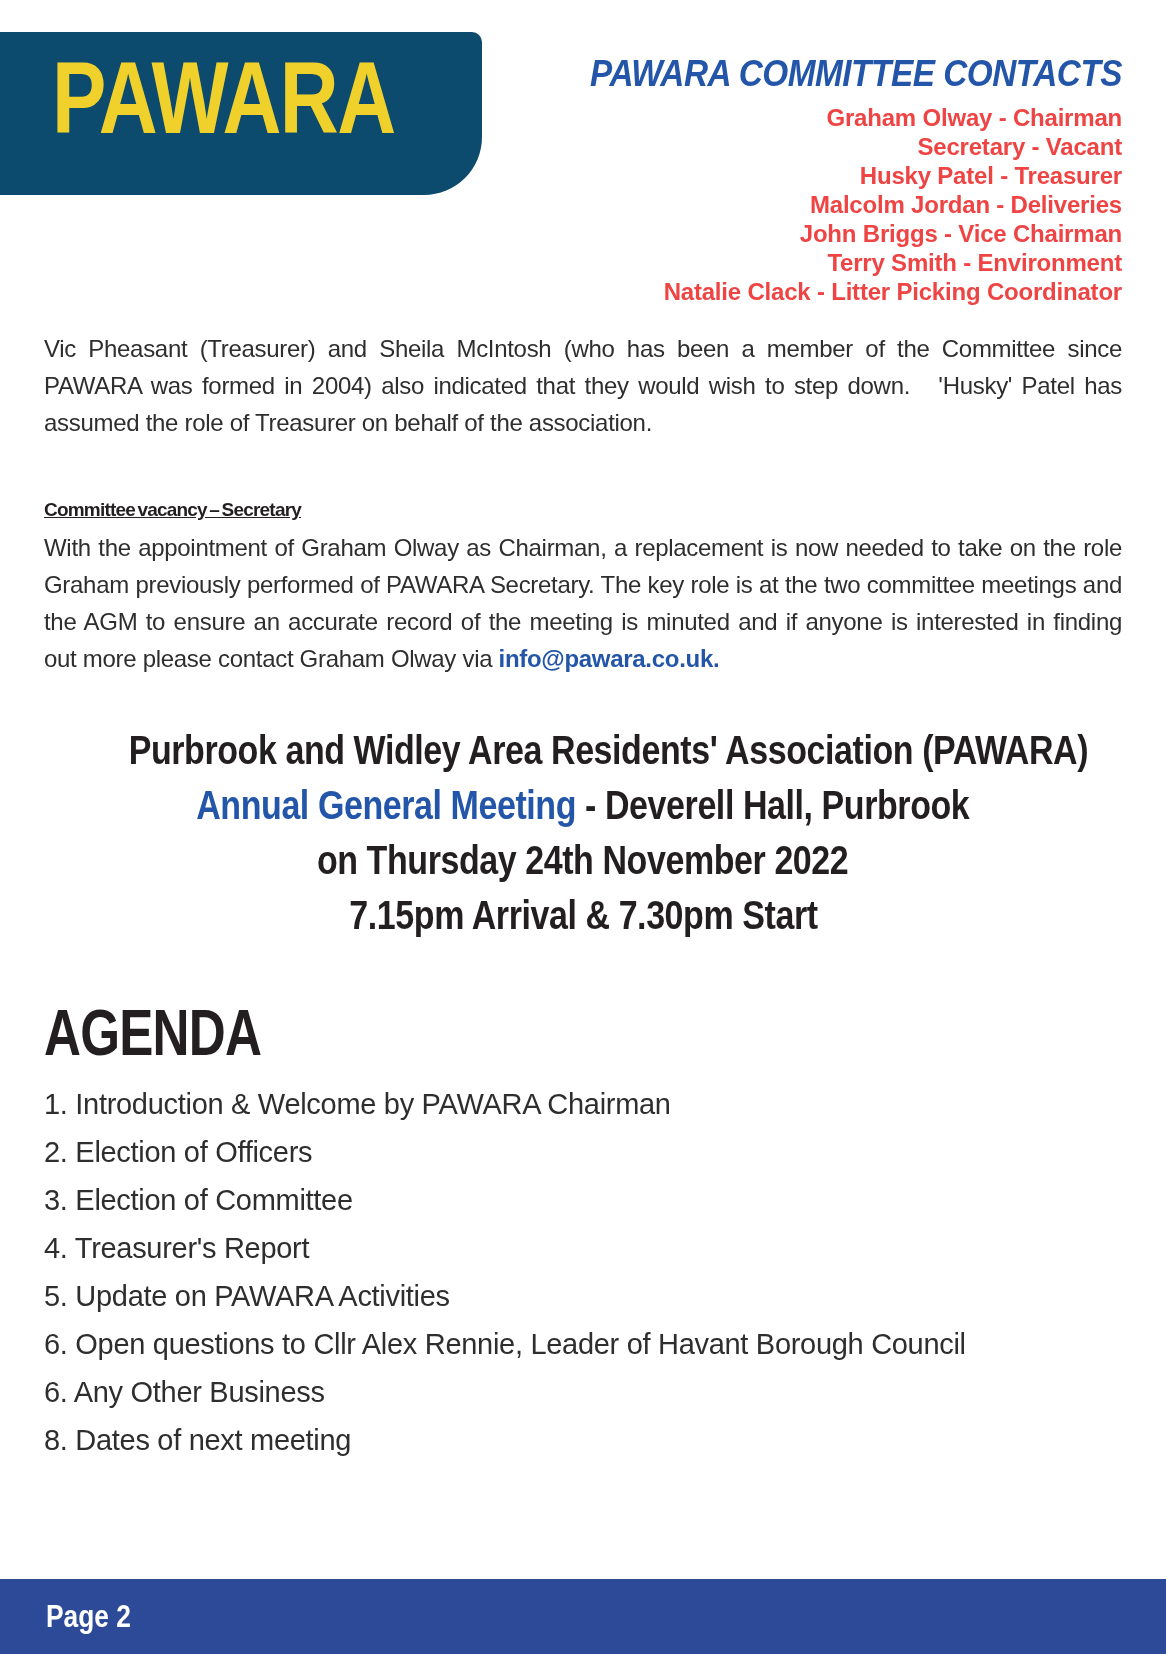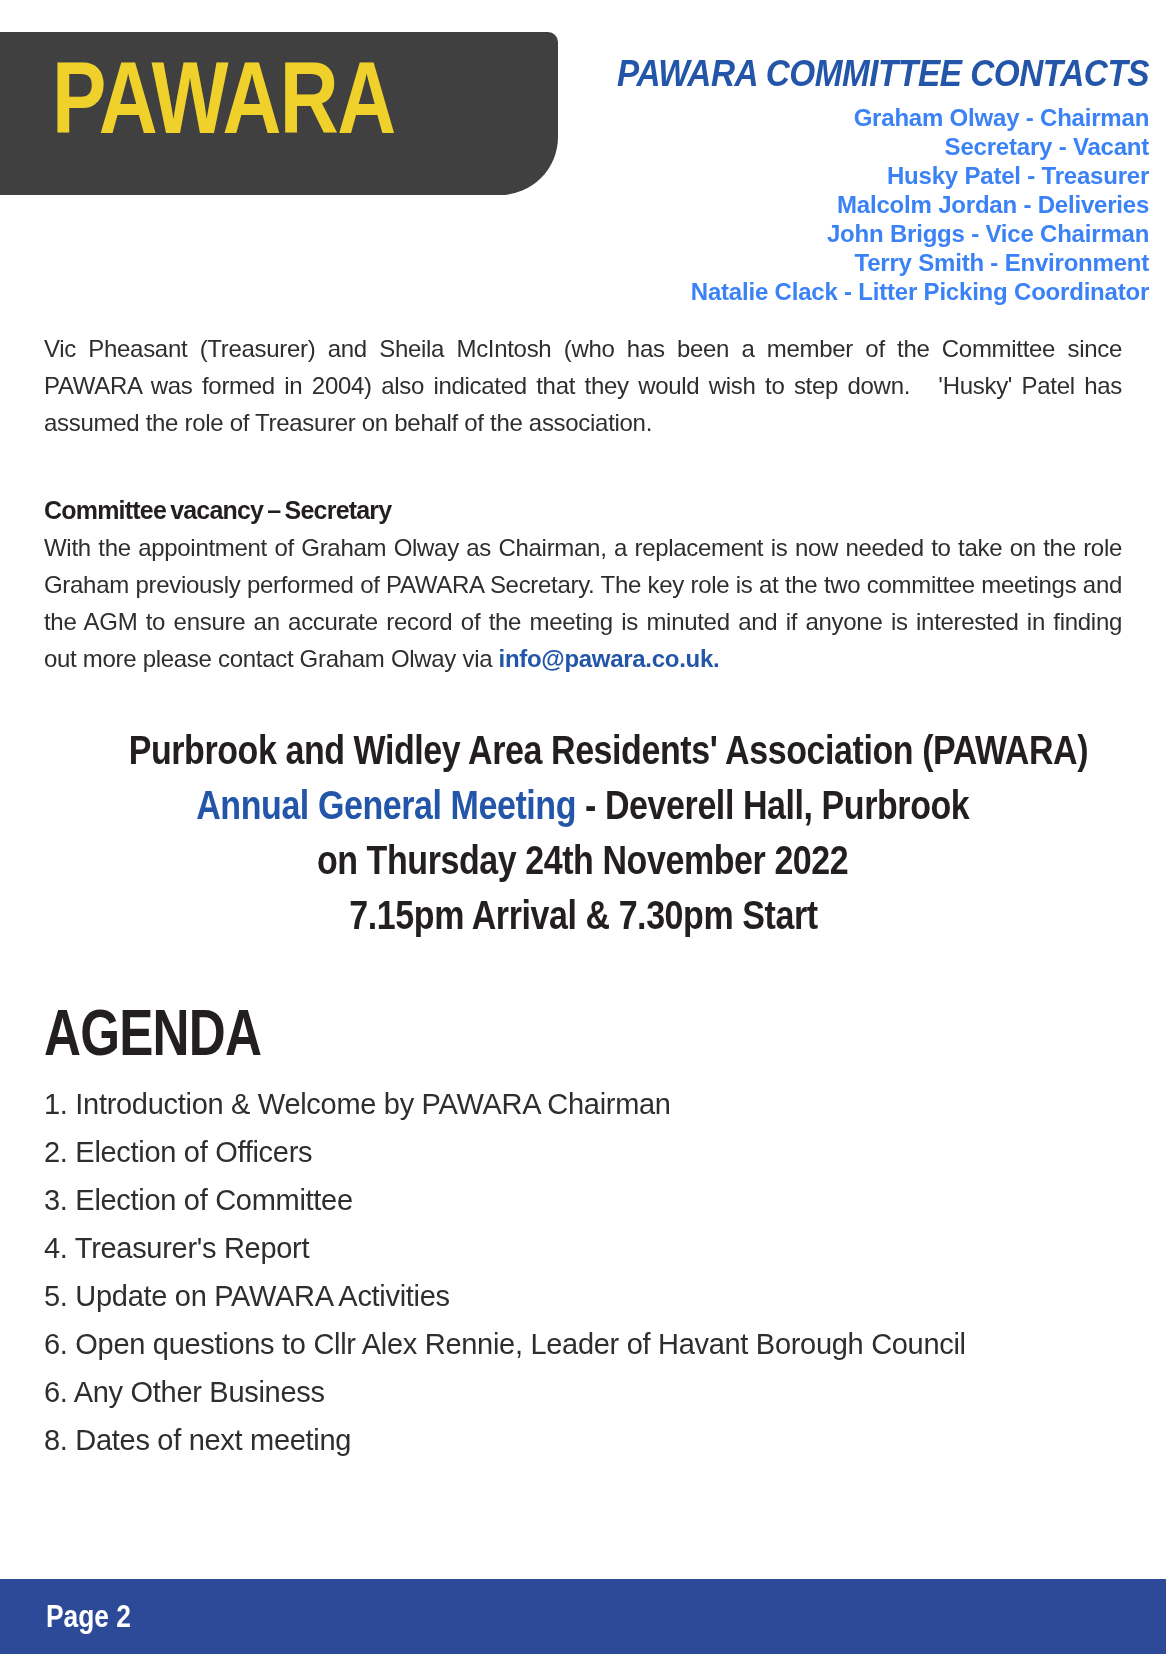--- a/index.html
+++ b/index.html
@@ -16,23 +16,23 @@
     color: #2b2b2b;
   }
 
   
   .header {
     display: flex;
     align-items: flex-start;
     margin-top: 32px;
   }
   .logo-box {
-    width: 558px;
+    width: 482px;
     height: 163px;
-    background: #404040;
+    background: #0c4a6e;
     border-radius: 0 10px 58px 0;
     padding: 18px 0 0 52px;
     flex: 0 0 auto;
   }
   .logo-title {
     display: inline-block;
     font-size: 102px;
     line-height: 96px;
     font-weight: bold;
     color: #f0d12c;
@@ -66,42 +66,43 @@
     color: #2355a8;
     letter-spacing: -0.5px;
     transform: scaleX(0.9);
     transform-origin: 100% 50%;
     white-space: nowrap;
   }
   .contacts-member {
     font-size: 24px;
     line-height: 29px;
     font-weight: bold;
-    color: #3b82f6;
+    color: #ef4444;
     letter-spacing: -0.2px;
   }
 
   
   .content { padding: 0 44px; }
   .para {
     font-size: 24px;
     line-height: 37px;
     letter-spacing: -0.3px;
     text-align: justify;
     color: #2e2e2e;
   }
   .para-1 { margin-top: 24px; }
   .vacancy-heading {
     margin-top: 50px;
-    font-size: 25px;
+    font-size: 19px;
     line-height: 38px;
     font-weight: bold;
     color: #231f20;
     letter-spacing: -0.8px;
     word-spacing: -2px;
+    text-decoration: underline;
   }
   .email-link {
     color: #2355a8;
     font-weight: bold;
     text-decoration: none;
     cursor: pointer;
   }
 
   
   .announcement {

